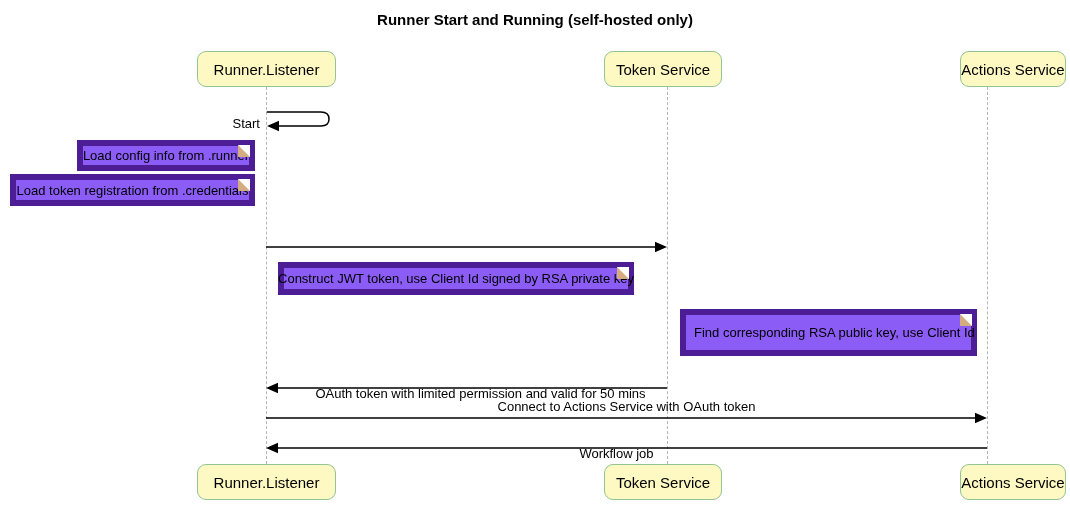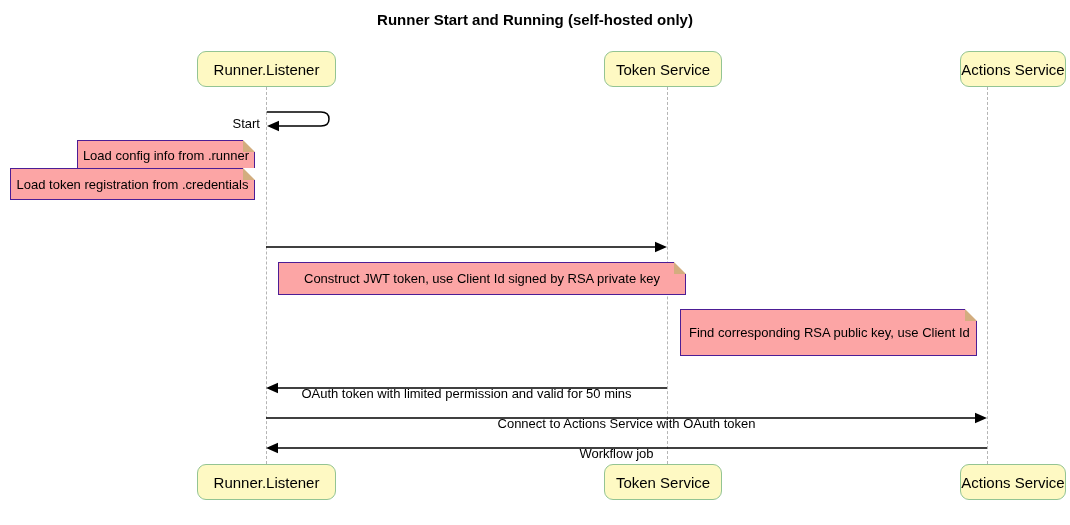--- a/index.html
+++ b/index.html
@@ -34,40 +34,40 @@
   .pb-top{top:51px;}
   .pb-bottom{top:464px;}
   .msg-label{
     position:absolute;font-size:13px;text-align:center;
     white-space:nowrap;
     margin-top:13px;
   }
   .arrow-svg{position:absolute;overflow:visible;}
   .start-label{left:160px;top:103px;width:100px;text-align:right;}
   .lbl-exchange{left:266px;top:232px;width:401px;}
-  .lbl-oauth{left:266px;top:373px;width:401px;}
-  .lbl-connect{left:266px;top:403px;width:721px;}
+  .lbl-oauth{left:280px;top:373px;width:401px;}
+  .lbl-connect{left:266px;top:386px;width:721px;}
   .lbl-workflow{left:256px;top:433px;width:721px;}
   .note{
     position:absolute;box-sizing:border-box;
-    background:#fca5a5;border:1px solid #4c1d95;
+    background:#8b5cf6;border:6px solid #4c1d95;
     font-size:13px;
     display:flex;flex-direction:column;justify-content:center;
     padding:2px 8px;
   }
   .note.centered{align-items:center;text-align:center;}
   .note .fold{
     position:absolute;top:-1px;right:-1px;width:0;height:0;
     border-style:solid;border-width:0 12px 12px 0;
     border-color:#ffffff #ffffff #d3ad7f #d3ad7f;
   }
   .note-line{white-space:nowrap;line-height:19px;}
   .n-config{left:77px;top:140px;width:178px;height:31px;}
-  .n-credentials{left:10px;top:168px;width:245px;height:32px;}
-  .n-jwt{left:278px;top:262px;width:408px;height:33px;}
+  .n-credentials{left:10px;top:174px;width:245px;height:32px;}
+  .n-jwt{left:278px;top:262px;width:356px;height:33px;}
   .n-verify{left:680px;top:309px;width:297px;height:47px;align-items:flex-start;text-align:left;}
 </style>
 </head>
 <body>
 
 <div class="diagram">
 
   <div class="title">Runner Start and Running (self-hosted only)</div>
 
   <div class="lifeline ll-runner"></div>

